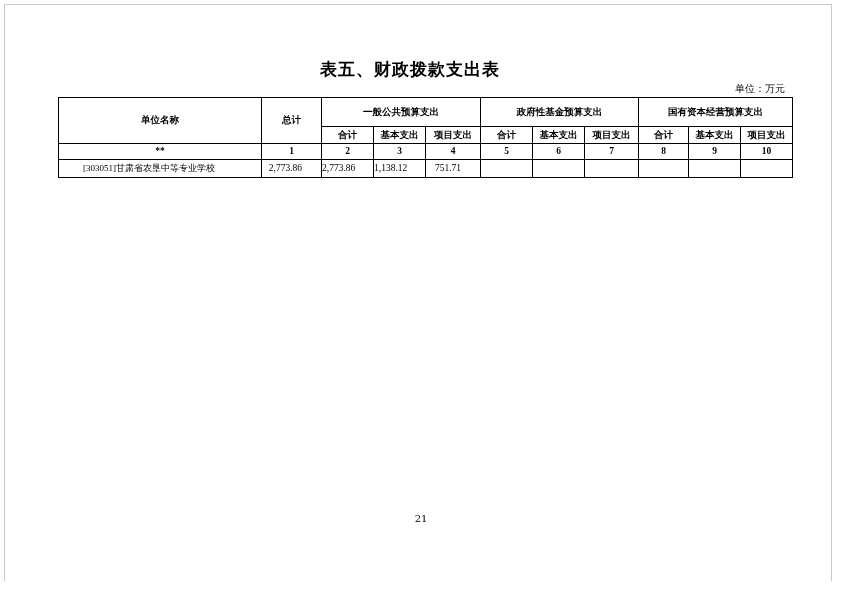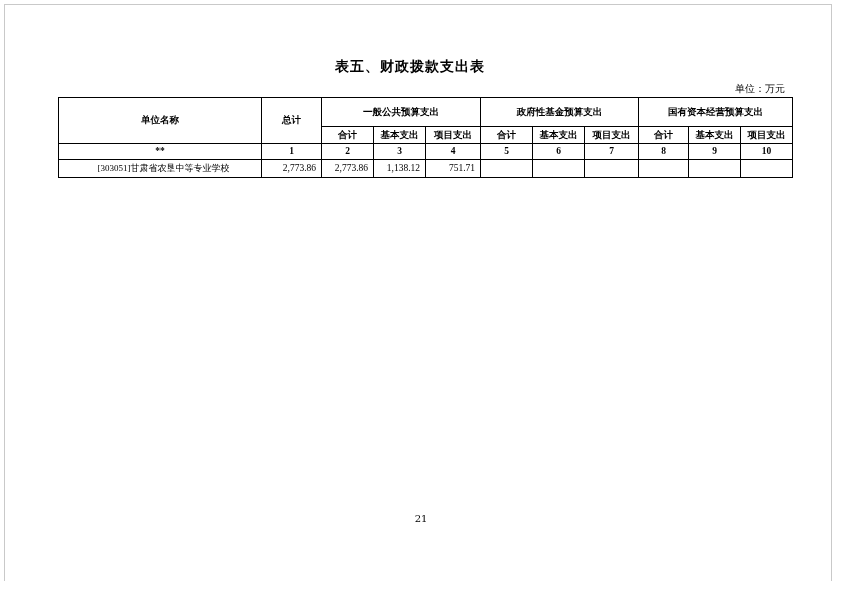--- a/index.html
+++ b/index.html
@@ -34,21 +34,21 @@
     border-right: 1px solid #c9c9c9;
     border-bottom: none;
     pointer-events: none;
   }
   .doc-title {
     position: absolute;
     left: 0;
     top: 58px;
     width: 820px;
     text-align: center;
-    font-size: 14px;
+    font-size: 17px;
     font-weight: bold;
     letter-spacing: 1px;
     font-family: "DejaVu Serif", serif;
   }
   .unit-note {
     position: absolute;
     right: 57px;
     top: 82px;
     font-size: 10px;
     font-family: Liberation Sans, sans-serif;
@@ -79,27 +79,27 @@
     font-weight: bold;
   }
   .h-row1 th { height: 28px; }
   .h-row2 th { height: 16px; margin-top: 20px; }
   .num-row td { height: 15px; font-weight: bold; }
   .data-row td { height: 17px; font-weight: normal; }
   .cell-name {
     text-align: center;
   }
   .data-row td.cell-name {
-    text-align: center;
-    padding-left: 7px;
+    text-align: left;
+    padding-left: 24px;
     font-size: 9px;
   }
   .data-row td.num {
     text-align: right;
-    padding-right: 5px;
+    padding-right: 19px;
     font-size: 9.5px;
   }
   .page-number {
     position: absolute;
     left: 0;
     top: 513px;
     width: 842px;
     text-align: center;
     font-size: 10px;
     font-family: "DejaVu Serif", serif;

